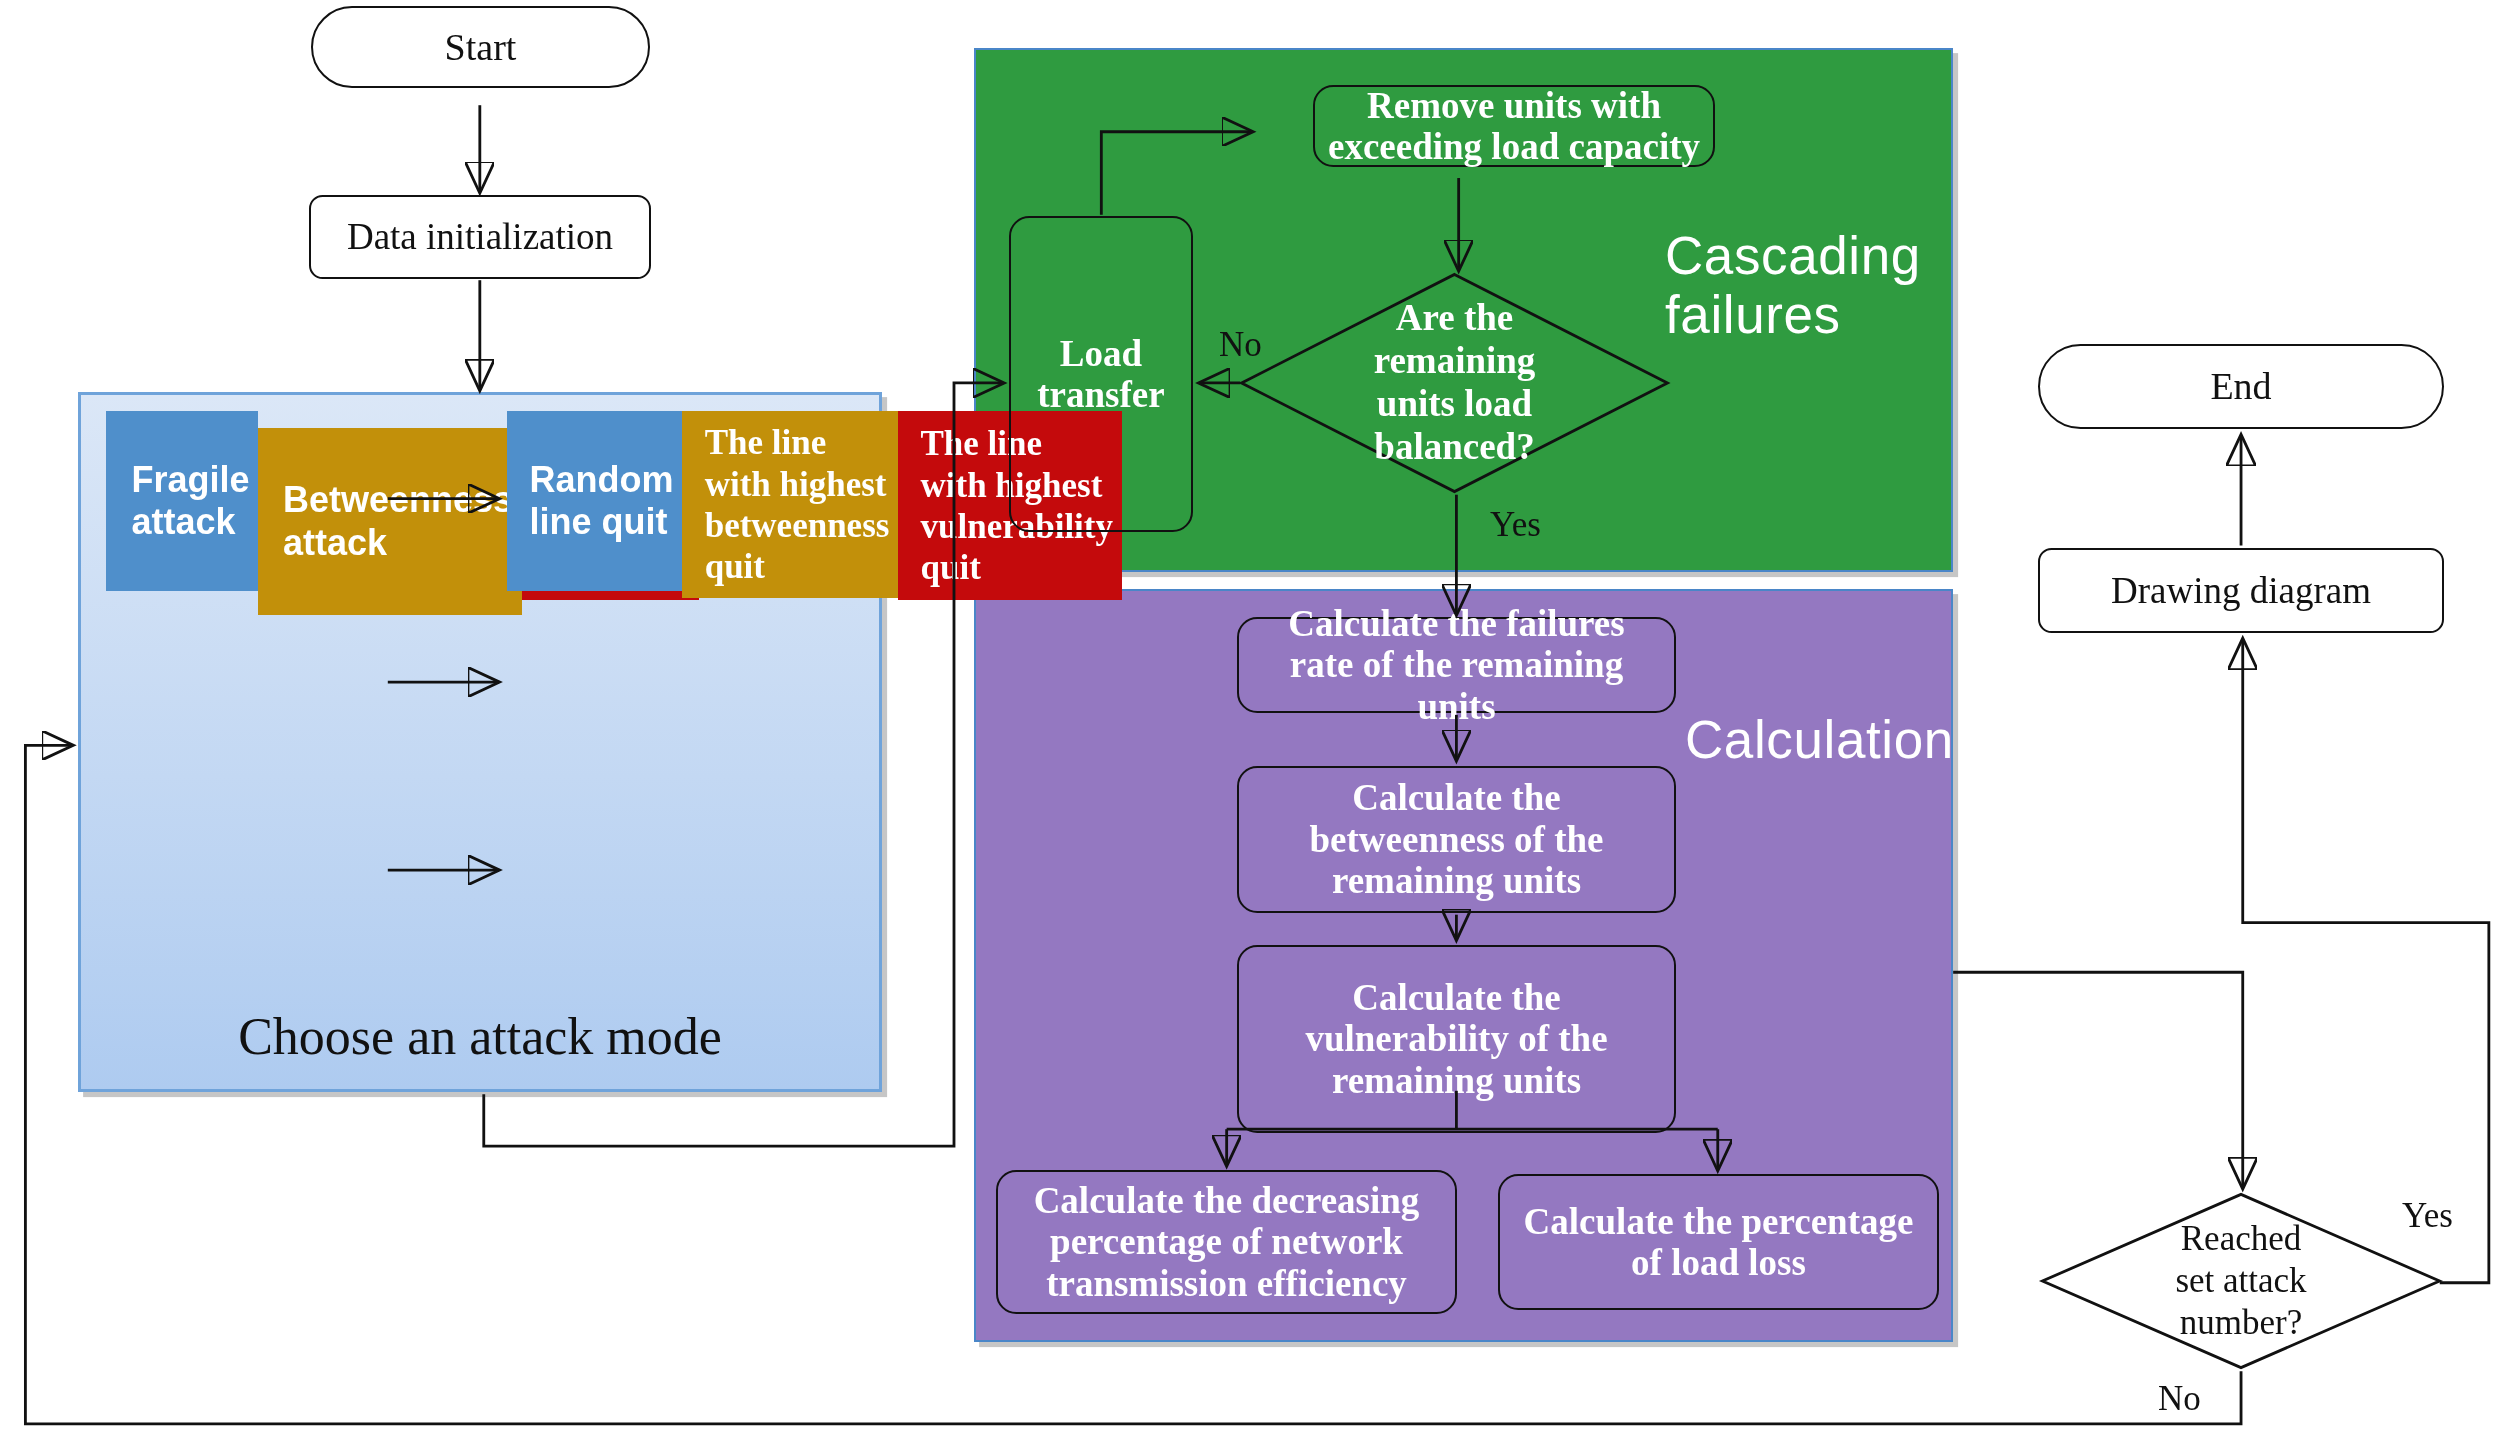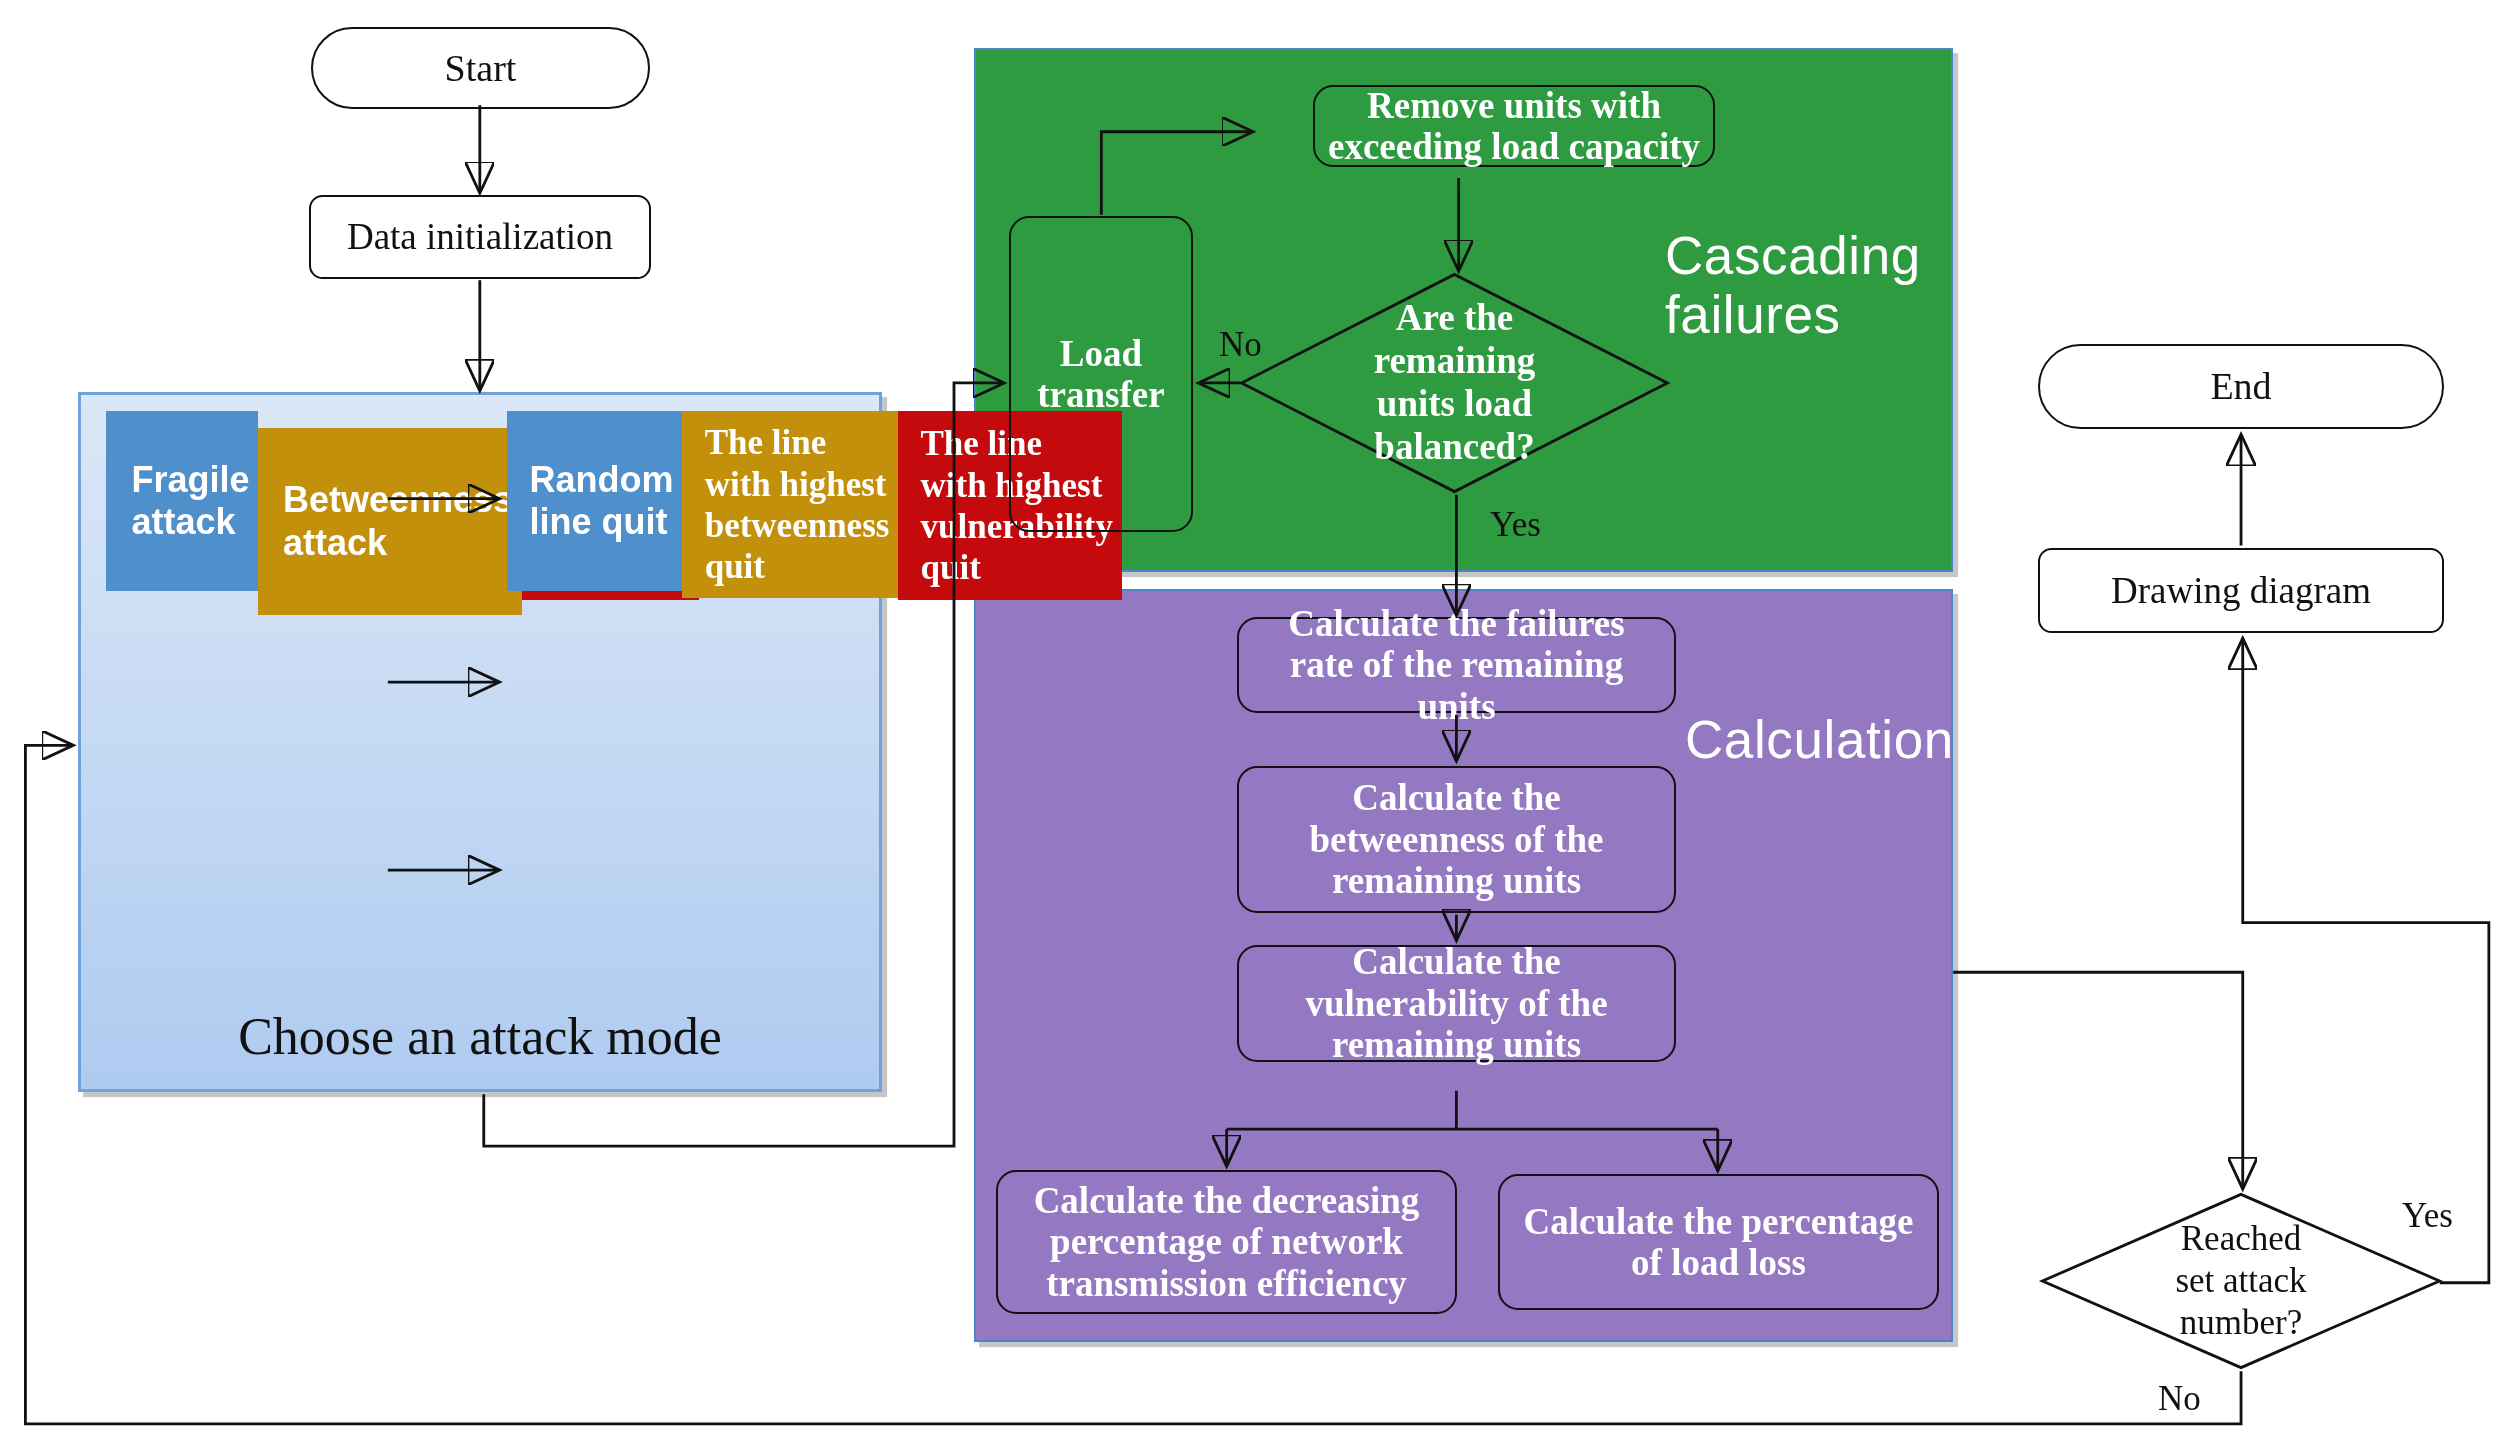--- a/index.html
+++ b/index.html
@@ -72,21 +72,21 @@
       <div class="cell serif" style="height:189px;background:#c40a0c;padding-left:22.6px;">
         <span>The line with highest vulnerability quit</span>
       </div>
     </div>
     <div class="panel-title">Choose an attack mode</div>
   </div>
 
   <div class="zone-label" style="left:1665px;top:226px;width:294px;">Cascading failures</div>
   <div class="zone-label" style="left:1685px;top:710px;width:339px;white-space:nowrap;">Calculation</div>
 
-  <div class="node pill" style="left:311px;top:27px;width:339px;height:82px;font-size:38px;">
+  <div class="node pill" style="left:311px;top:6px;width:339px;height:82px;font-size:38px;">
     <span>Start</span>
   </div>
   <div class="node rrect" style="left:309px;top:195px;width:342px;height:84px;">
     <span>Data initialization</span>
   </div>
   <div class="node pill" style="left:2038px;top:344px;width:406px;height:85px;font-size:38px;">
     <span>End</span>
   </div>
   <div class="node rrect" style="left:2038px;top:548px;width:406px;height:85px;">
     <span>Drawing diagram</span>
@@ -108,21 +108,21 @@
   </div>
   <div class="lbl" style="left:1219px;top:325px;">No</div>
   <div class="lbl" style="left:1490px;top:505px;">Yes</div>
 
   <div class="node ghost" style="left:1237px;top:617px;width:439px;height:96px;padding:0 21.5px;">
     <span>Calculate the failures rate of the remaining units</span>
   </div>
   <div class="node ghost" style="left:1237px;top:766px;width:439px;height:147px;padding:0 21.5px;">
     <span>Calculate the betweenness of the remaining units</span>
   </div>
-  <div class="node ghost" style="left:1237px;top:945px;width:439px;height:117px;padding:0 34px;">
+  <div class="node ghost" style="left:1237px;top:945px;width:439px;height:188px;padding:0 34px;">
     <span>Calculate the vulnerability of the remaining units</span>
   </div>
   <div class="node ghost" style="left:996px;top:1170px;width:461px;height:144px;padding:0 21.5px;">
     <span>Calculate the decreasing percentage of network transmission efficiency</span>
   </div>
   <div class="node ghost" style="left:1498px;top:1174px;width:441px;height:136px;padding:0 21.5px;">
     <span>Calculate the percentage of load loss</span>
   </div>
 
   <div class="diamond" style="left:2041px;top:1193px;width:400px;height:176px;">

